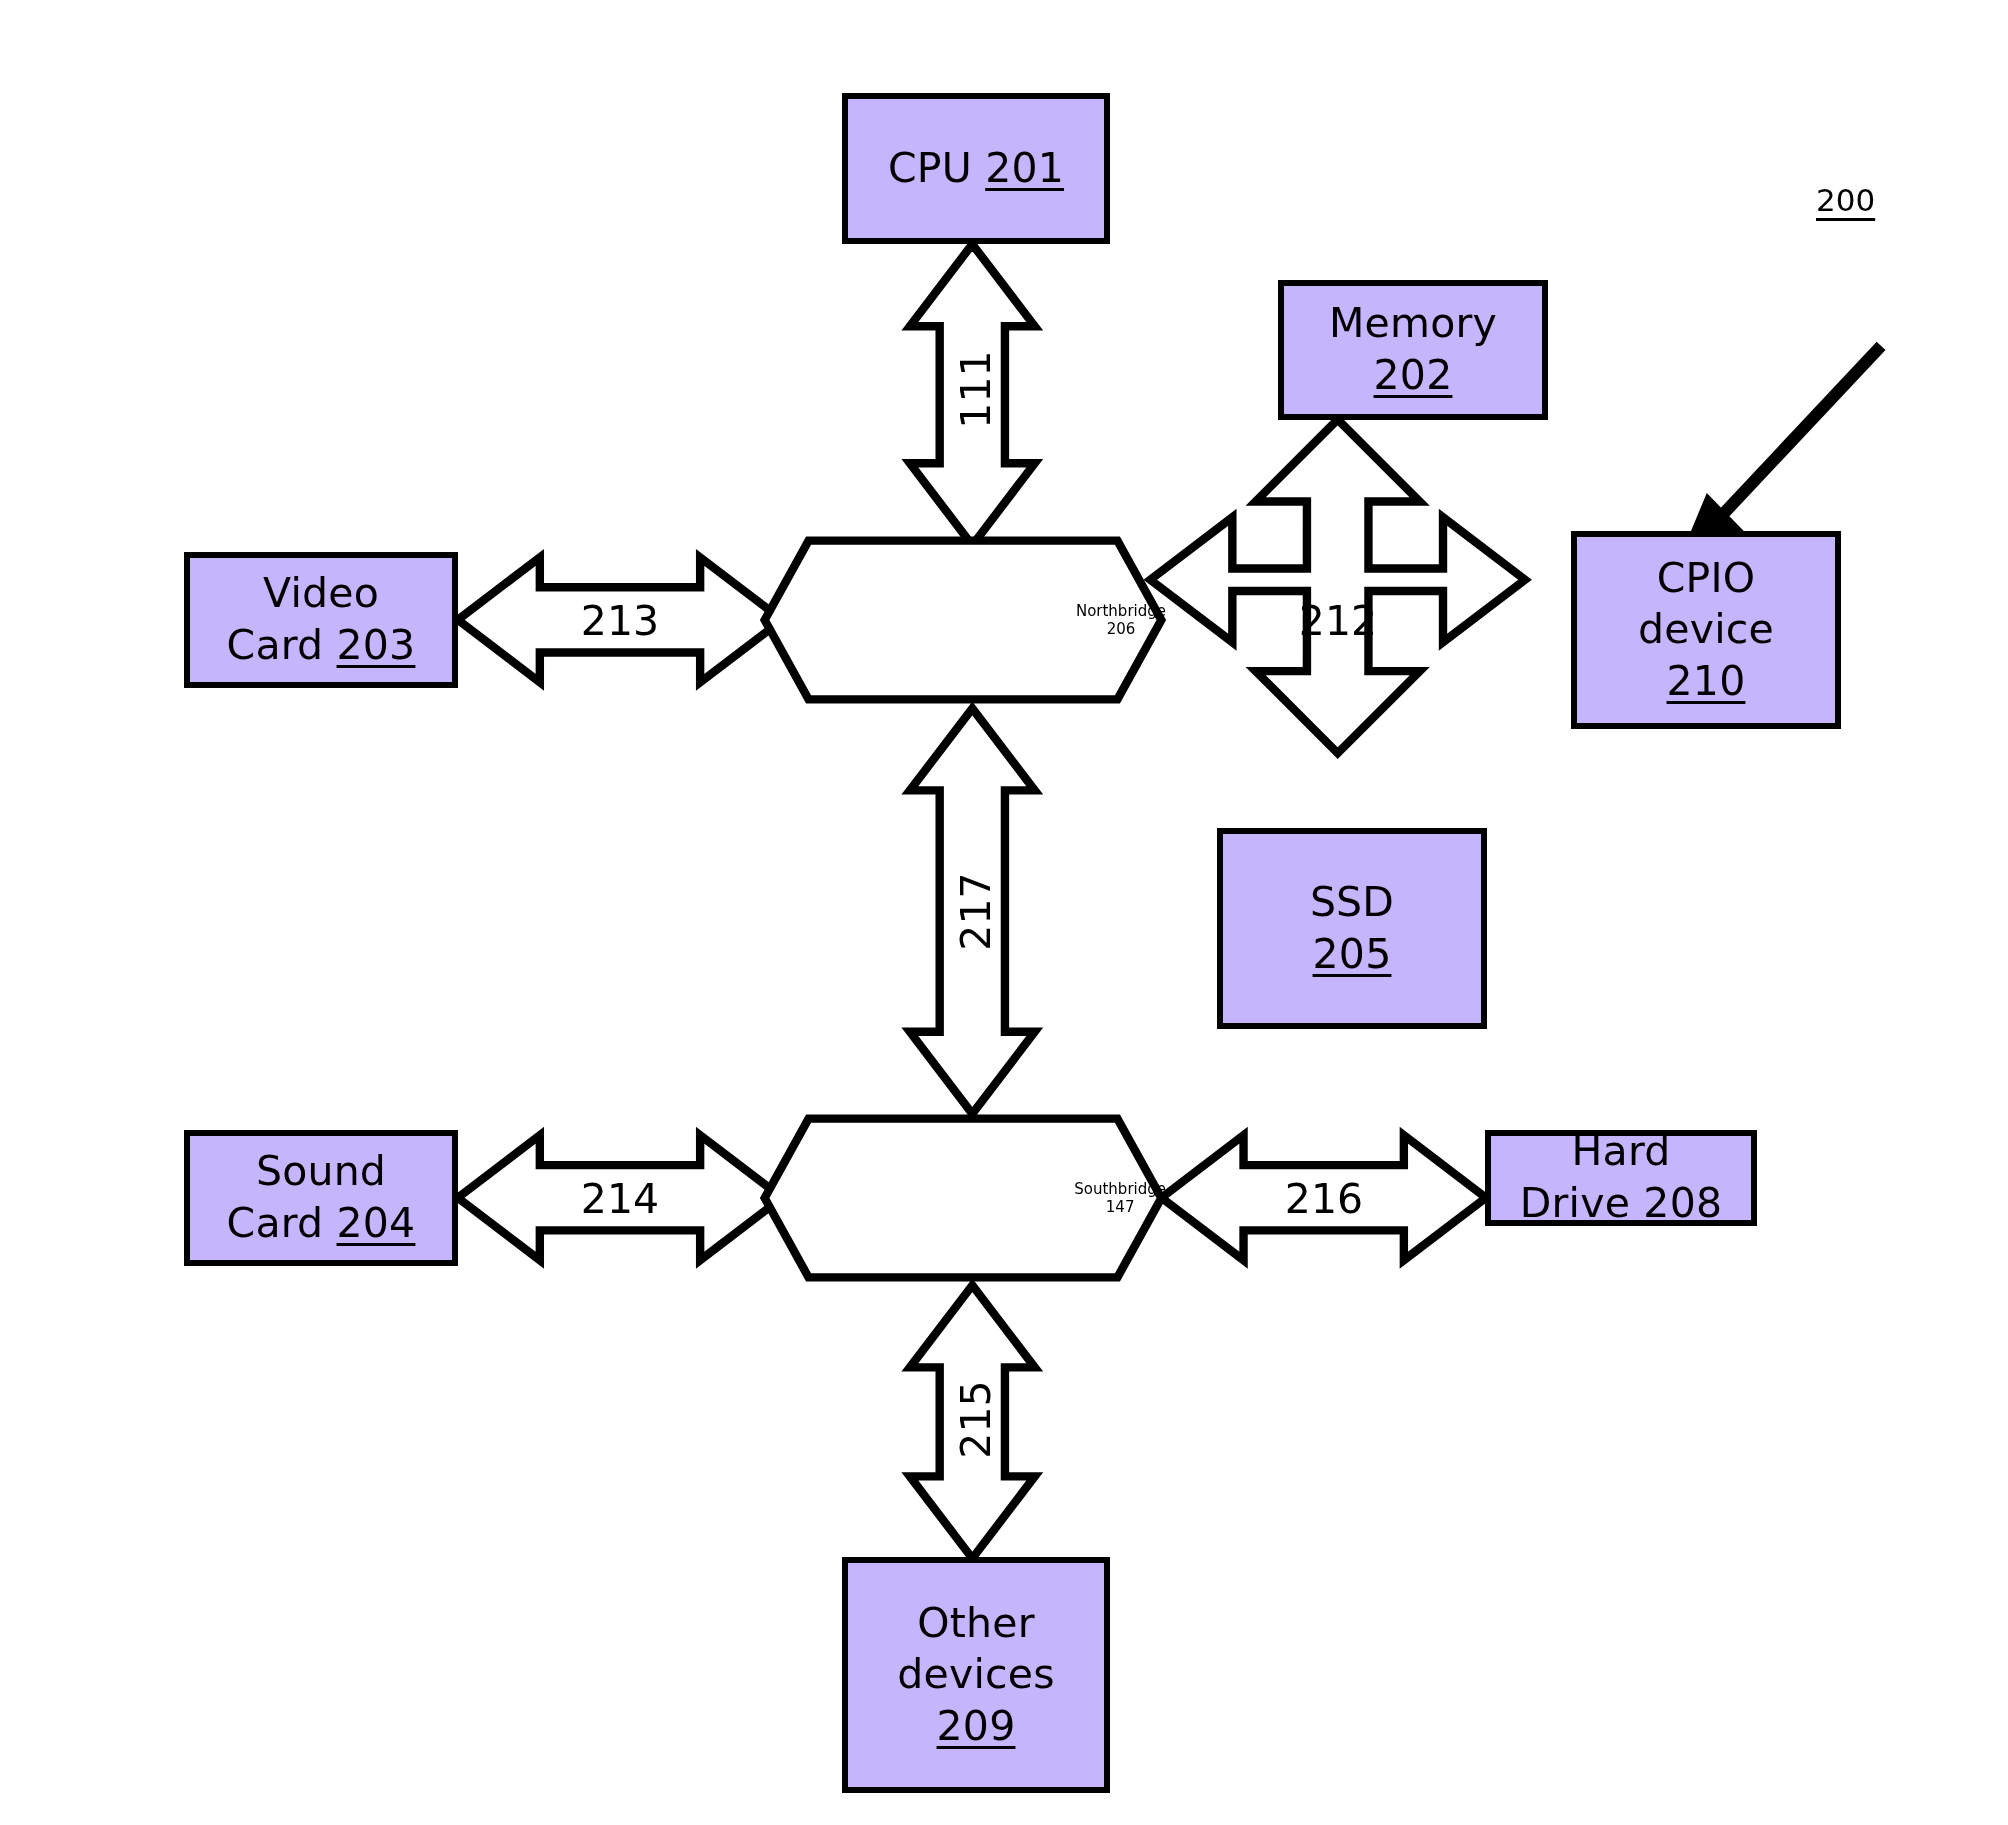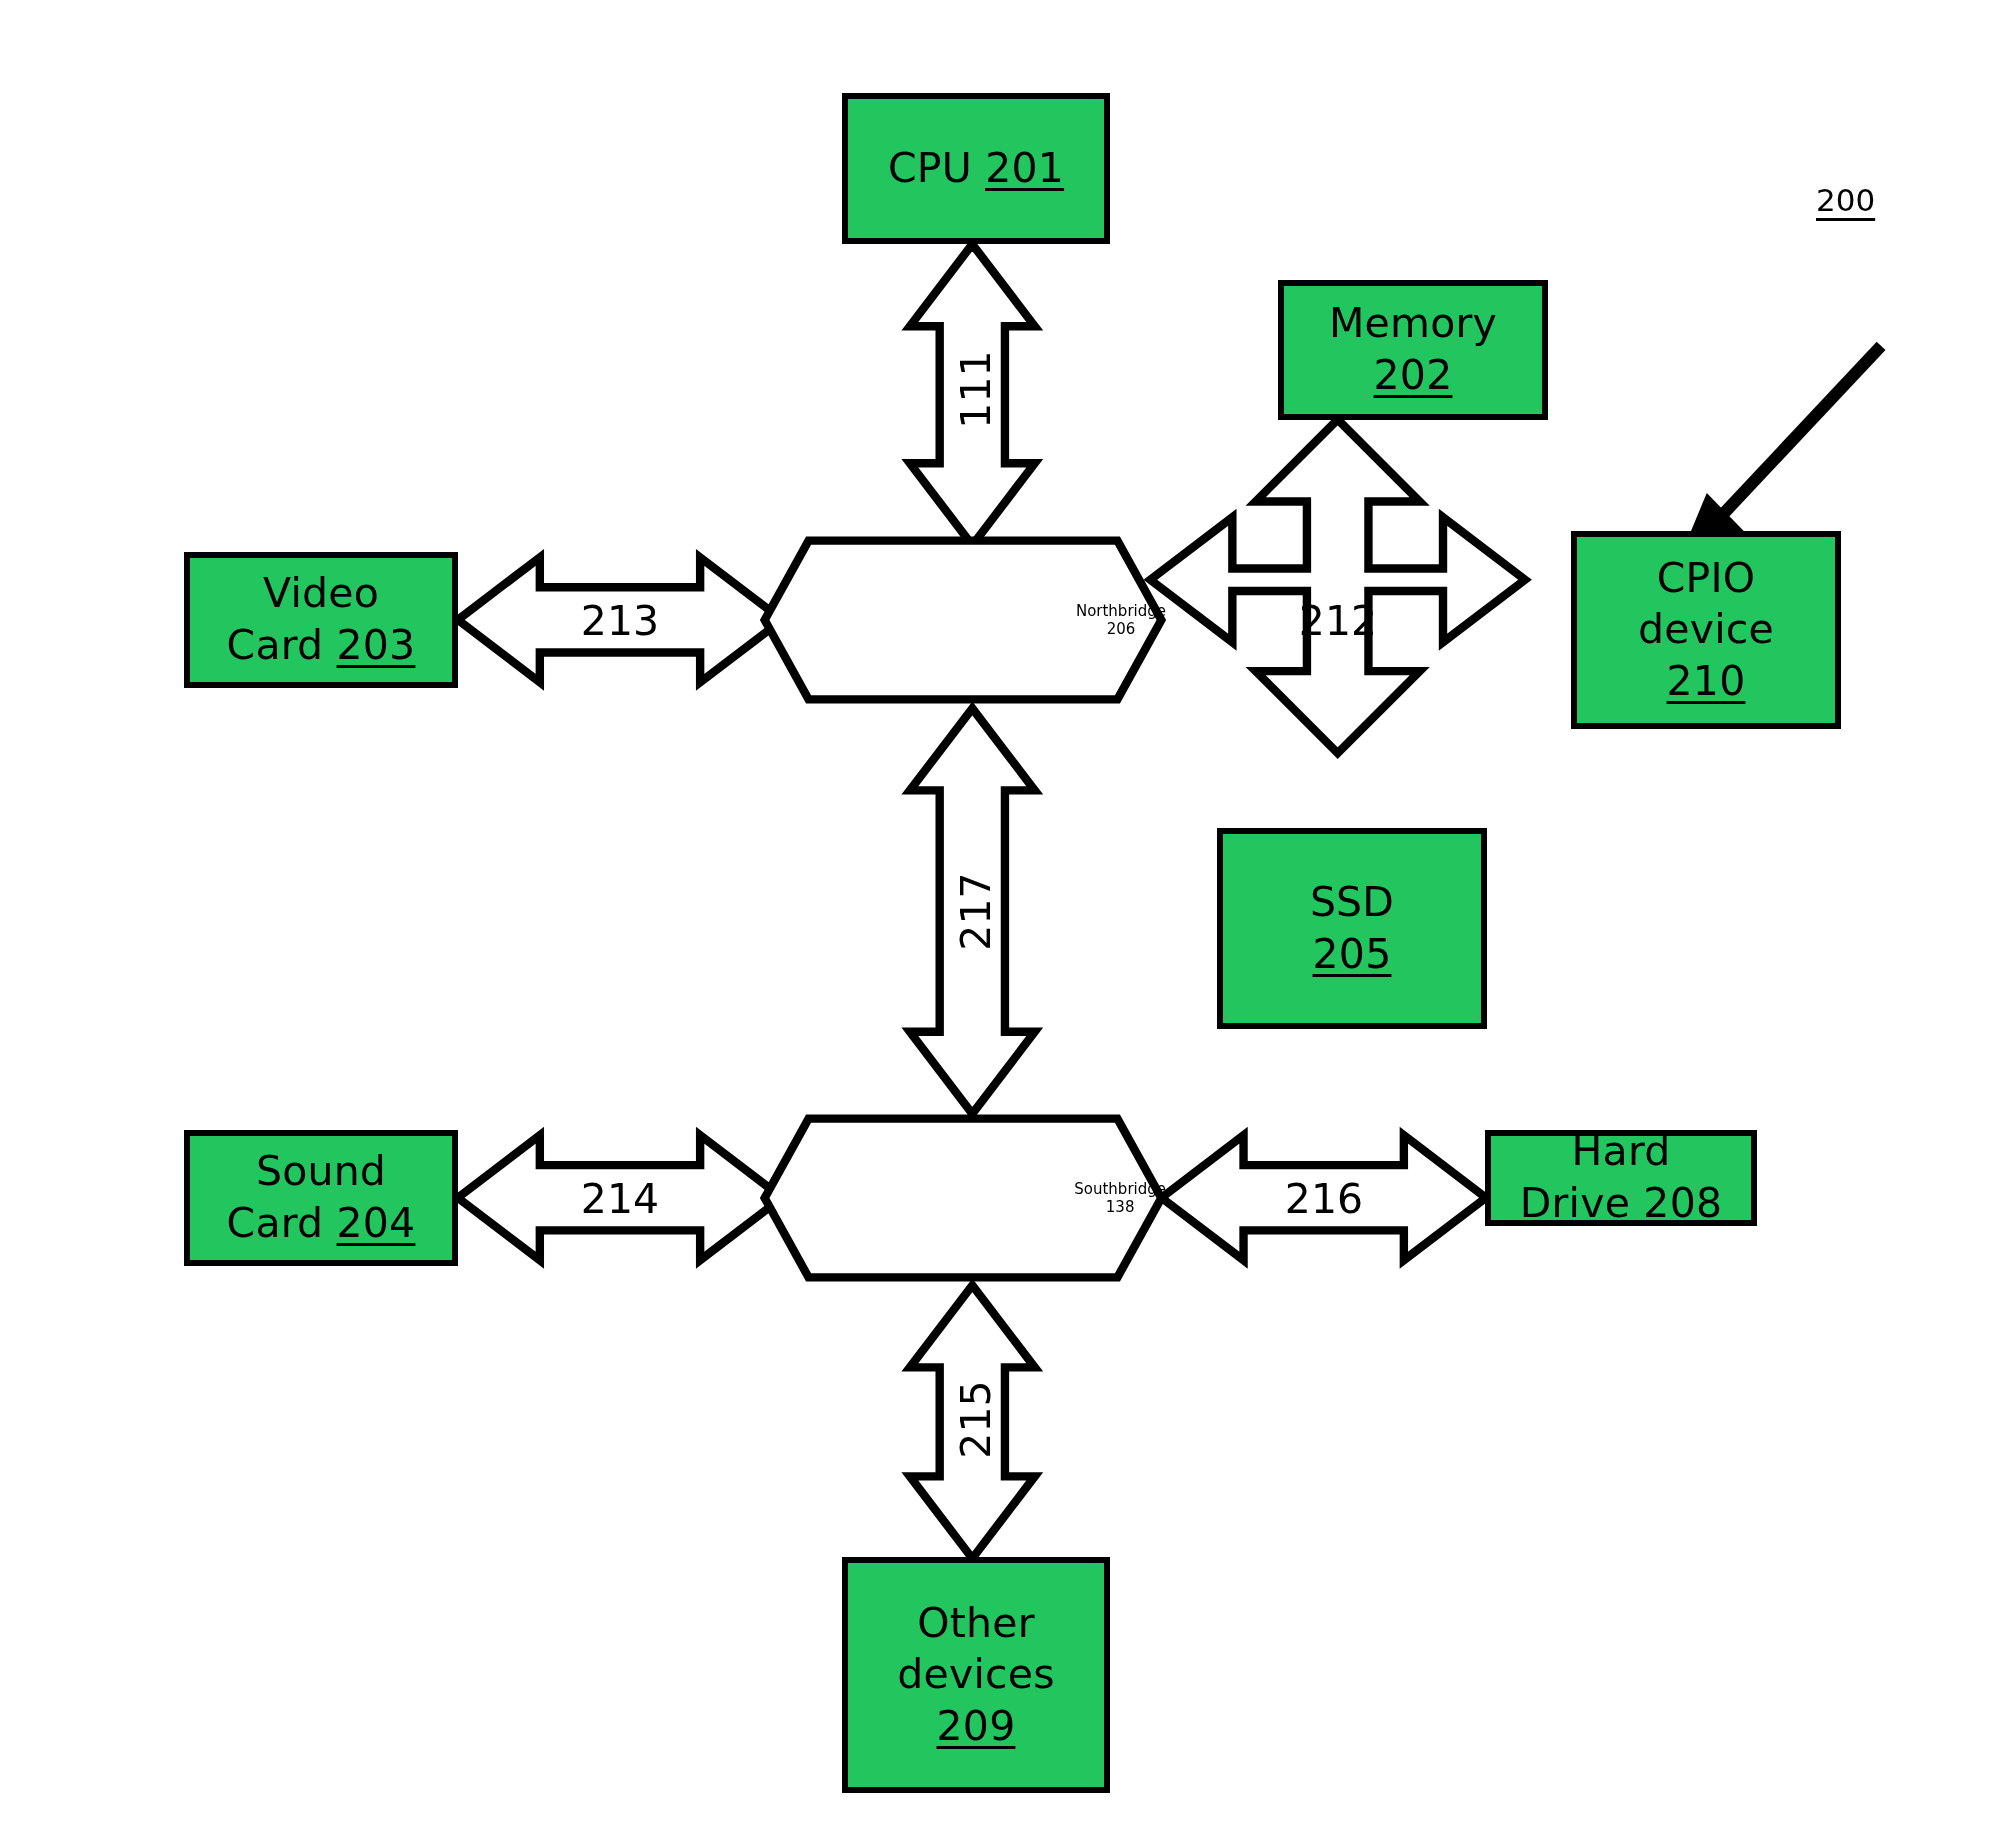--- a/index.html
+++ b/index.html
@@ -7,21 +7,21 @@
        font-family:"DejaVu Sans","Liberation Sans",sans-serif;color:#000;}
   .stage{position:absolute;left:0;top:0;width:2008px;height:1825px;}
   svg.canvas{position:absolute;left:0;top:0;width:2008px;height:1825px;}
 
   .node{position:absolute;box-sizing:border-box;display:flex;align-items:center;
         justify-content:center;text-align:center;z-index:5;}
   .node .txt{line-height:1.26;font-size:41px;letter-spacing:0.2px;}
   .node .ref{text-decoration:underline;text-underline-offset:5.6px;
              text-decoration-thickness:2.8px;}
 
-  .rectnode{border:6.5px solid #000;background:#22c55e;}
+  .rectnode{border:6.5px solid #000;background:#c4b5fd;}
 
   .hexwrap{position:absolute;z-index:5;}
   .hexlabel{position:absolute;left:0;top:0;width:100%;height:100%;
             display:flex;align-items:center;justify-content:flex-end;text-align:center;}
 
   .arrowlabel{position:absolute;z-index:8;font-size:41px;background:transparent;
               text-align:center;line-height:1;}
   .arrowlabel.vert{transform-origin:center center;transform:rotate(-90deg);}
 
   .figlabel{position:absolute;z-index:8;font-size:31px;}
@@ -122,21 +122,21 @@
     </div>
   </div>
 
   <div class="hexwrap" style="left:760px;top:1114px;width:406px;height:168px;">
     <svg viewBox="0 0 435 180" style="width:406px;height:168px;display:block;">
       <polygon points="52,5 383,5 430,90 383,175 52,175 5,90" fill="#ffffff" stroke="#000000" stroke-width="9" stroke-linejoin="miter"></polygon>
     </svg>
     <div class="hexlabel">
       <div class="txt">
         <span>Southbridge</span><br>
-        <span class="ref">138</span>
+        <span class="ref">147</span>
       </div>
     </div>
   </div>
 
   <div class="node rectnode" style="left:1485px;top:1130px;width:272px;height:96px;">
     <div class="txt">
       <span>Hard</span><br>
       <span>Drive</span>
       <span class="ref">208</span>
     </div>

